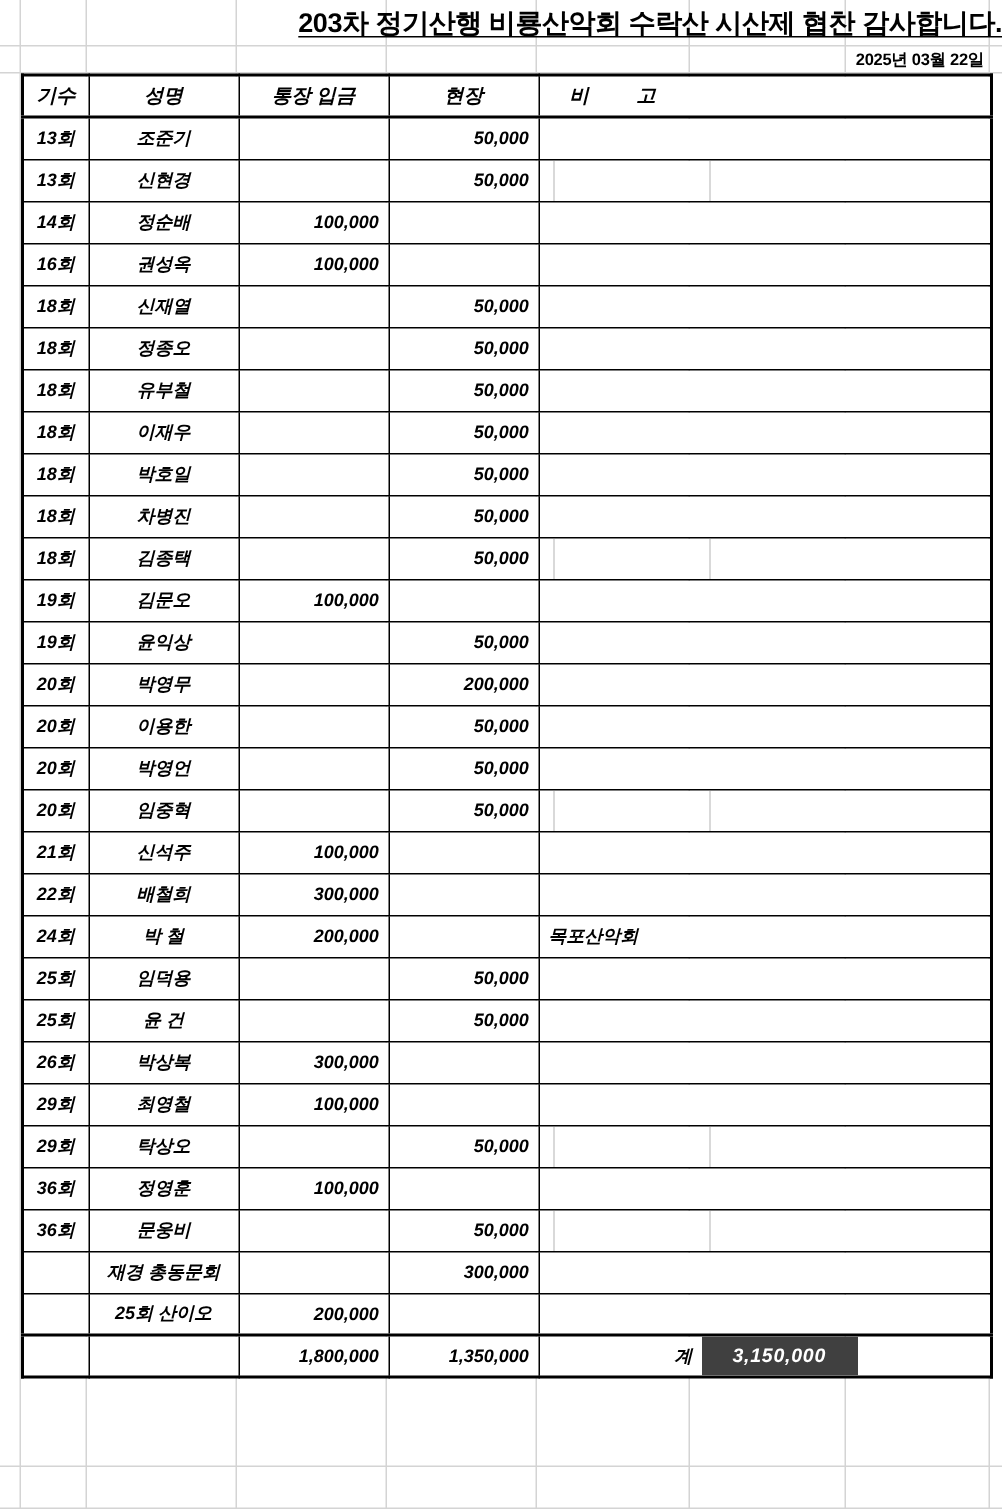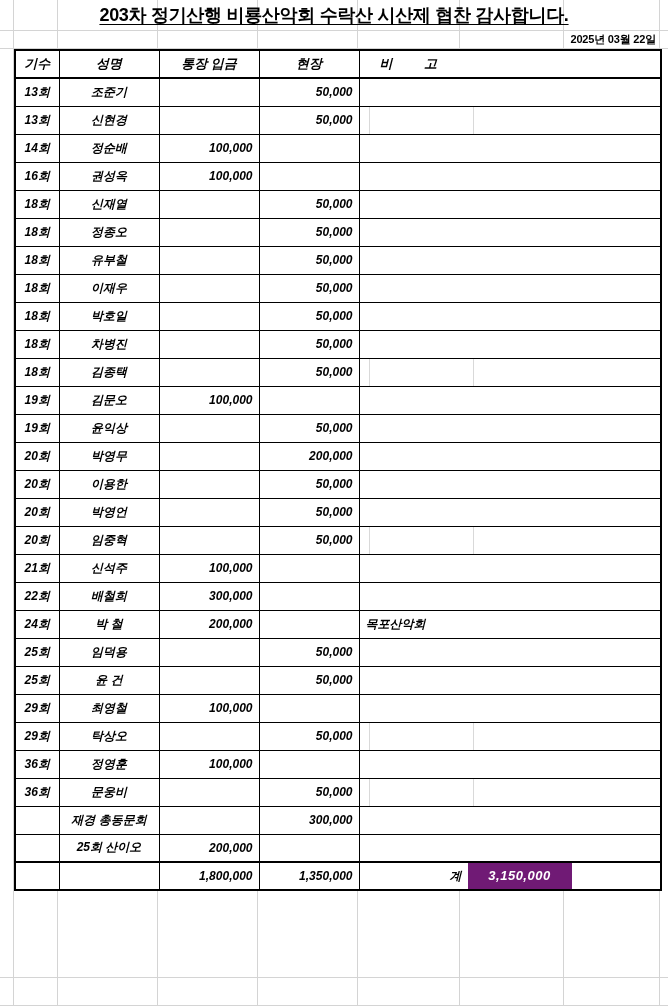--- a/index.html
+++ b/index.html
@@ -40,21 +40,21 @@
 
   
   .title-bar {
     position: absolute;
     left: 0;
     top: 0;
     width: 668px;
     height: 30px;
     display: flex;
     align-items: center;
-    justify-content: center;
+    justify-content: flex-end;
   }
   .doc-title {
     font-size: 18px;
     font-weight: bold;
     letter-spacing: -0.3px;
     text-decoration: underline;
     text-underline-offset: 3px;
     white-space: nowrap;
   }
 
@@ -347,20 +347,27 @@
           <td class="c-note"></td>
         </tr>
         <tr>
           <td class="c-gisu">25회</td>
           <td class="c-name">윤   건</td>
           <td class="c-bank"></td>
           <td class="c-site">50,000</td>
           <td class="c-note"></td>
         </tr>
         <tr>
+          <td class="c-gisu">26회</td>
+          <td class="c-name">박상복</td>
+          <td class="c-bank">300,000</td>
+          <td class="c-site"></td>
+          <td class="c-note"></td>
+        </tr>
+        <tr>
           <td class="c-gisu">29회</td>
           <td class="c-name">최영철</td>
           <td class="c-bank">100,000</td>
           <td class="c-site"></td>
           <td class="c-note"></td>
         </tr>
         <tr>
           <td class="c-gisu">29회</td>
           <td class="c-name">탁상오</td>
           <td class="c-bank"></td>
@@ -396,19 +403,19 @@
           <td class="c-note"></td>
         </tr>
         <tr class="total-row">
           <td class="c-gisu"></td>
           <td class="c-name"></td>
           <td class="c-bank">1,800,000</td>
           <td class="c-site">1,350,000</td>
           <td class="c-note total-note">
             <div class="total-cell-wrap">
               <span class="total-label-txt" style="width: 96px; text-align: right;">계</span>
-              <span class="total-amount" style="background: #701a75; color: rgb(255, 255, 255);">3,150,000</span>
+              <span class="total-amount" style="background: #404040; color: rgb(255, 255, 255);">3,150,000</span>
             </div>
           </td>
         </tr>
       </tbody>
   </table>
 </div>
 
 </body></html>

